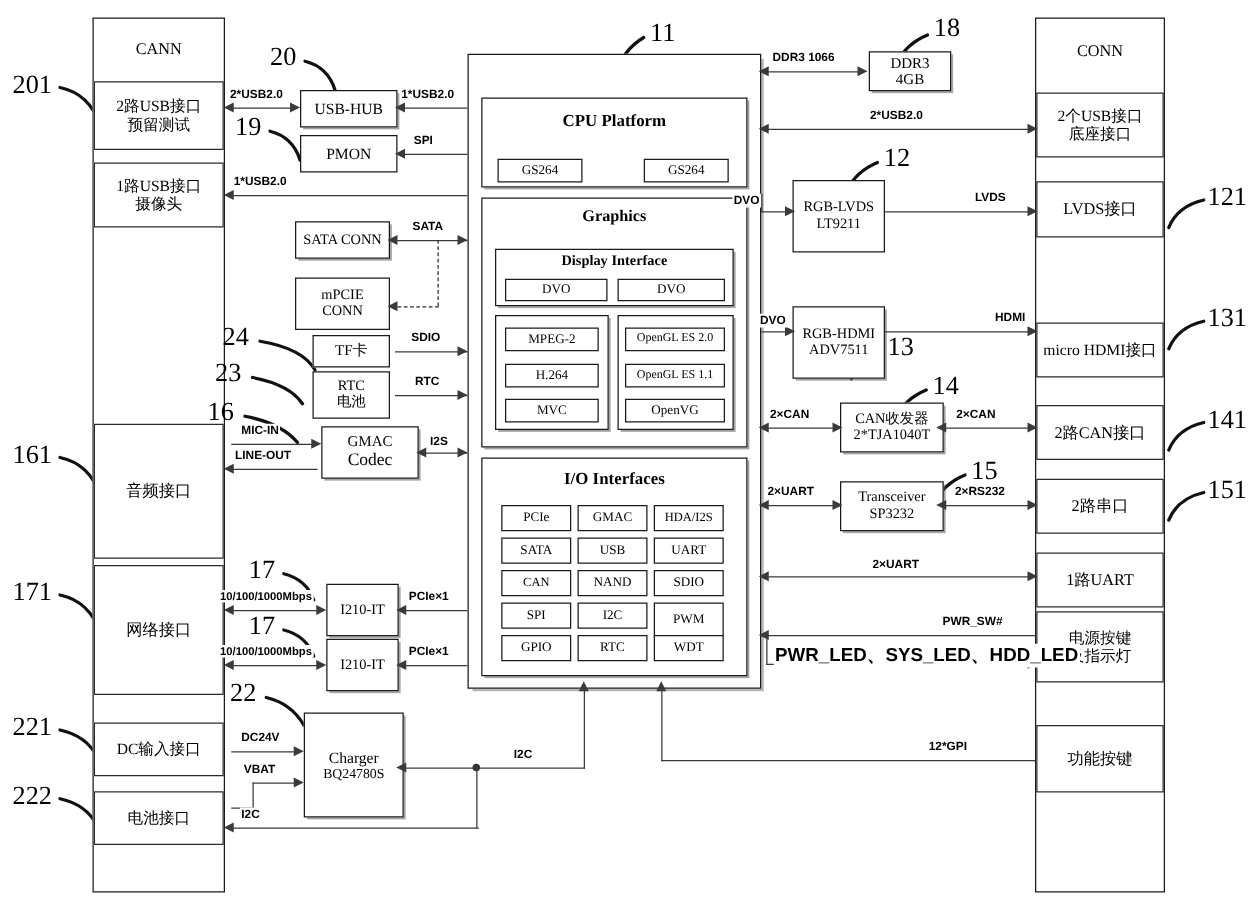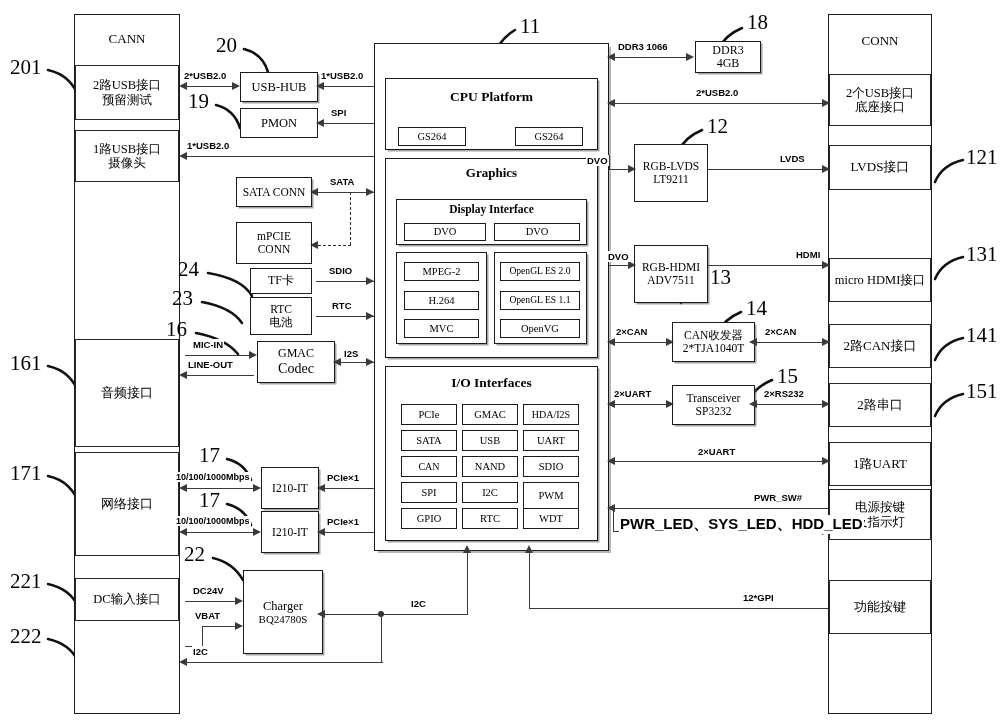--- a/index.html
+++ b/index.html
@@ -89,20 +89,23 @@
   </div>
   <div class="cell" style="left:75px;top:339px;width:104px;height:108px;">
     <span style="font-size:13px;">音频接口</span>
   </div>
   <div class="cell" style="left:75px;top:452px;width:104px;height:104px;">
     <span style="font-size:13px;">网络接口</span>
   </div>
   <div class="cell" style="left:75px;top:578px;width:104px;height:43px;">
     <span style="font-size:12.5px;">DC输入接口</span>
   </div>
+  <div class="cell" style="left:75px;top:633px;width:104px;height:43px;">
+    <span style="font-size:12.5px;">电池接口</span>
+  </div>
 
   <div class="colframe" style="left:828px;top:14px;width:104px;height:700px;"></div>
   <div class="colhdr" style="left:828px;top:33px;width:104px;font-size:13px;">CONN</div>
 
   <div class="cell" style="left:829px;top:74px;width:102px;height:52px;">
     <span style="font-size:12.5px;">2个USB接口</span>
     <span style="font-size:12.5px;">底座接口</span>
   </div>
   <div class="cell" style="left:829px;top:145px;width:102px;height:45px;">
     <span style="font-size:13px;">LVDS接口</span>
@@ -112,21 +115,21 @@
   </div>
   <div class="cell" style="left:829px;top:324px;width:102px;height:44px;">
     <span style="font-size:13px;">2路CAN接口</span>
   </div>
   <div class="cell" style="left:829px;top:383px;width:102px;height:44px;">
     <span style="font-size:13px;">2路串口</span>
   </div>
   <div class="cell" style="left:829px;top:442px;width:102px;height:44px;">
     <span style="font-size:13px;">1路UART</span>
   </div>
-  <div class="cell" style="left:829px;top:489px;width:102px;height:51px;">
+  <div class="cell" style="left:829px;top:489px;width:102px;height:57px;">
     <span style="font-size:12.5px;">电源按键</span>
     <span style="font-size:12.5px;">及指示灯</span>
   </div>
   <div class="cell" style="left:829px;top:580px;width:102px;height:54px;">
     <span style="font-size:13px;">功能按键</span>
   </div>
 
   <div class="box" style="left:374px;top:43px;width:235px;height:508px;border-width:1.6px;
               box-shadow:3px 3px 0 -1px rgba(110,110,110,.5);justify-content:flex-start;"></div>
 

